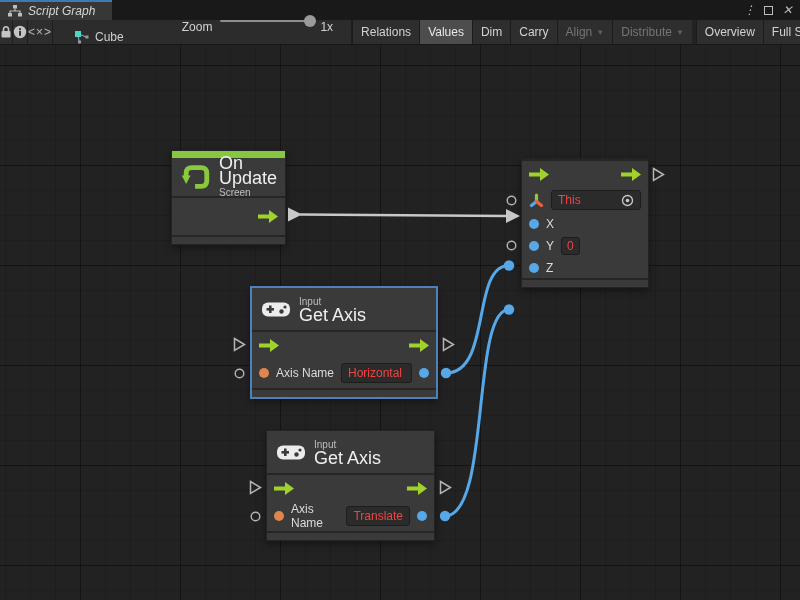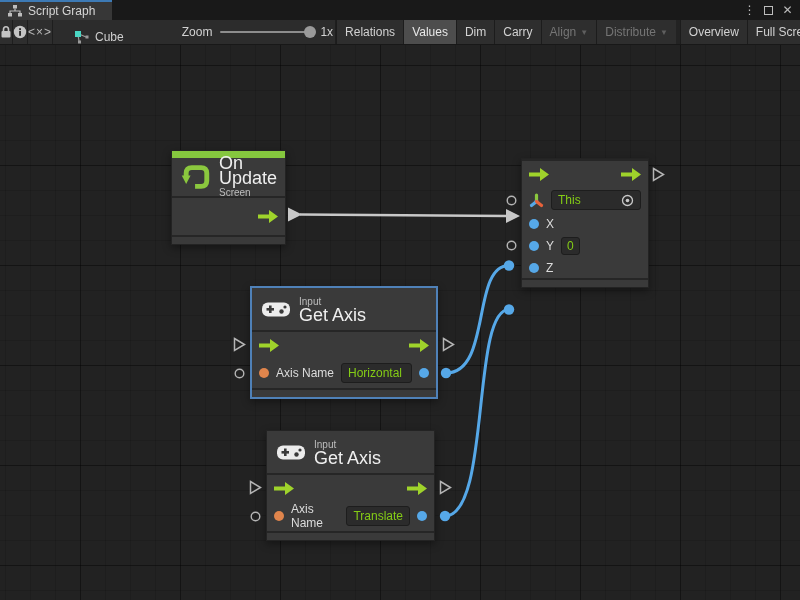--- a/index.html
+++ b/index.html
@@ -3,38 +3,38 @@
 <meta charset="utf-8">
 <style>
   * { margin:0; padding:0; box-sizing:border-box; }
   html,body { width:800px; height:600px; overflow:hidden; background:#191919;
     font-family:"Liberation Sans", sans-serif; -webkit-font-smoothing:antialiased; }
 
   .window { position:relative; width:800px; height:600px; }
 
   
   .tabbar { position:absolute; top:0; left:0; width:800px; height:20px; background:#191919;
-    display:flex; align-items:stretch; }
+    display:flex; align-items:stretch;font-style:italic; }
   .tab { width:112px; background:#373737; border-top:2px solid #3d7ab5;
     display:flex; align-items:center; gap:6px; padding:0 8px; color:#d6d6d6; font-size:12px; }
   .win-controls { margin-left:auto; display:flex; align-items:center; gap:2px; padding-right:4px; }
   .win-btn { width:17px; height:18px; display:flex; align-items:center; justify-content:center;
     color:#bdbdbd; font-size:12px; }
   .maxbox { width:9px; height:9px; border:1.5px solid #bdbdbd; }
 
   
   .toolbar { position:absolute; top:20px; left:0; width:800px; height:25px; background:#2c2c2c;
     display:flex; align-items:stretch; font-size:12px; color:#d2d2d2; border-bottom:1px solid #181818; }
   .tbtn { display:flex; align-items:center; justify-content:center; background:#2e2e2e;
     border-right:1px solid #1e1e1e; }
   .tbtn.icon-btn { width:29px; }
   .tbtn.icon-btn2 { width:38px; }
   .tbtn.code-btn { width:78px; color:#b9b9b9; letter-spacing:1px; }
   .graph-label { display:flex; align-items:flex-end; gap:6px; padding:0 14px 0 22px; color:#cfcfcf; }
-  .zoom-group { display:flex; align-items:center; gap:8px; padding-right:2px; border-right:1px solid #1e1e1e; }
+  .zoom-group { display:flex; gap:8px; padding-right:18px; border-right:1px solid #1e1e1e; }
   .zoom-track { position:relative; width:92px; height:2px; background:#8d8d8d; border-radius:1px; }
   .zoom-handle { position:absolute; right:-4px; top:-5px; width:12px; height:12px; border-radius:50%;
     background:#9a9a9a; }
   .right-btns { margin-left:auto; display:flex; align-items:stretch; }
   .rbtn { display:flex; align-items:center; gap:4px; padding:0 8px; background:#2e2e2e;
     border-left:1px solid #1c1c1c; white-space:nowrap; }
   .rbtn.active { background:#4d4d4d; color:#e8e8e8; }
   .rbtn.disabled { color:#757575; }
   .rbtn .dd { font-size:8px; color:#8a8a8a; }
   .rbtn.disabled .dd { color:#5f5f5f; }
@@ -59,21 +59,21 @@
   .nhdr .txt { display:flex; flex-direction:column; justify-content:center; }
   .nhdr .sub { font-size:10px; color:#bdbdbd; line-height:13px; }
   .nhdr .title { font-size:18px; color:#efefef; line-height:15px; }
   .nsep { height:2px; background:#262626; }
   .nrow { display:flex; align-items:center; gap:7px; padding:0 7px; position:relative; }
   .spacer { flex:1; }
   .nfooter { border-top:2px solid #262626; height:9px; background:#3a3a3a; }
   .dot { width:10px; height:10px; border-radius:50%; flex:none; }
   .plabel { font-size:12px; color:#dcdcdc; }
   .field { background:#2b2b2b; border:1px solid #1d1d1d; border-radius:3px; height:20px;
-    display:flex; align-items:center; padding:0 6px; font-size:12px; color:#84cc16; }
+    display:flex; align-items:center; padding:0 6px; font-size:12px; color:#ef4444; }
   .ext { position:absolute; z-index:12; }
 
   svg { display:block; }
   .wires { position:absolute; top:0; left:0; z-index:30; pointer-events:none; }
 </style>
 </head>
 <body>
 
 <div class="window">
 

